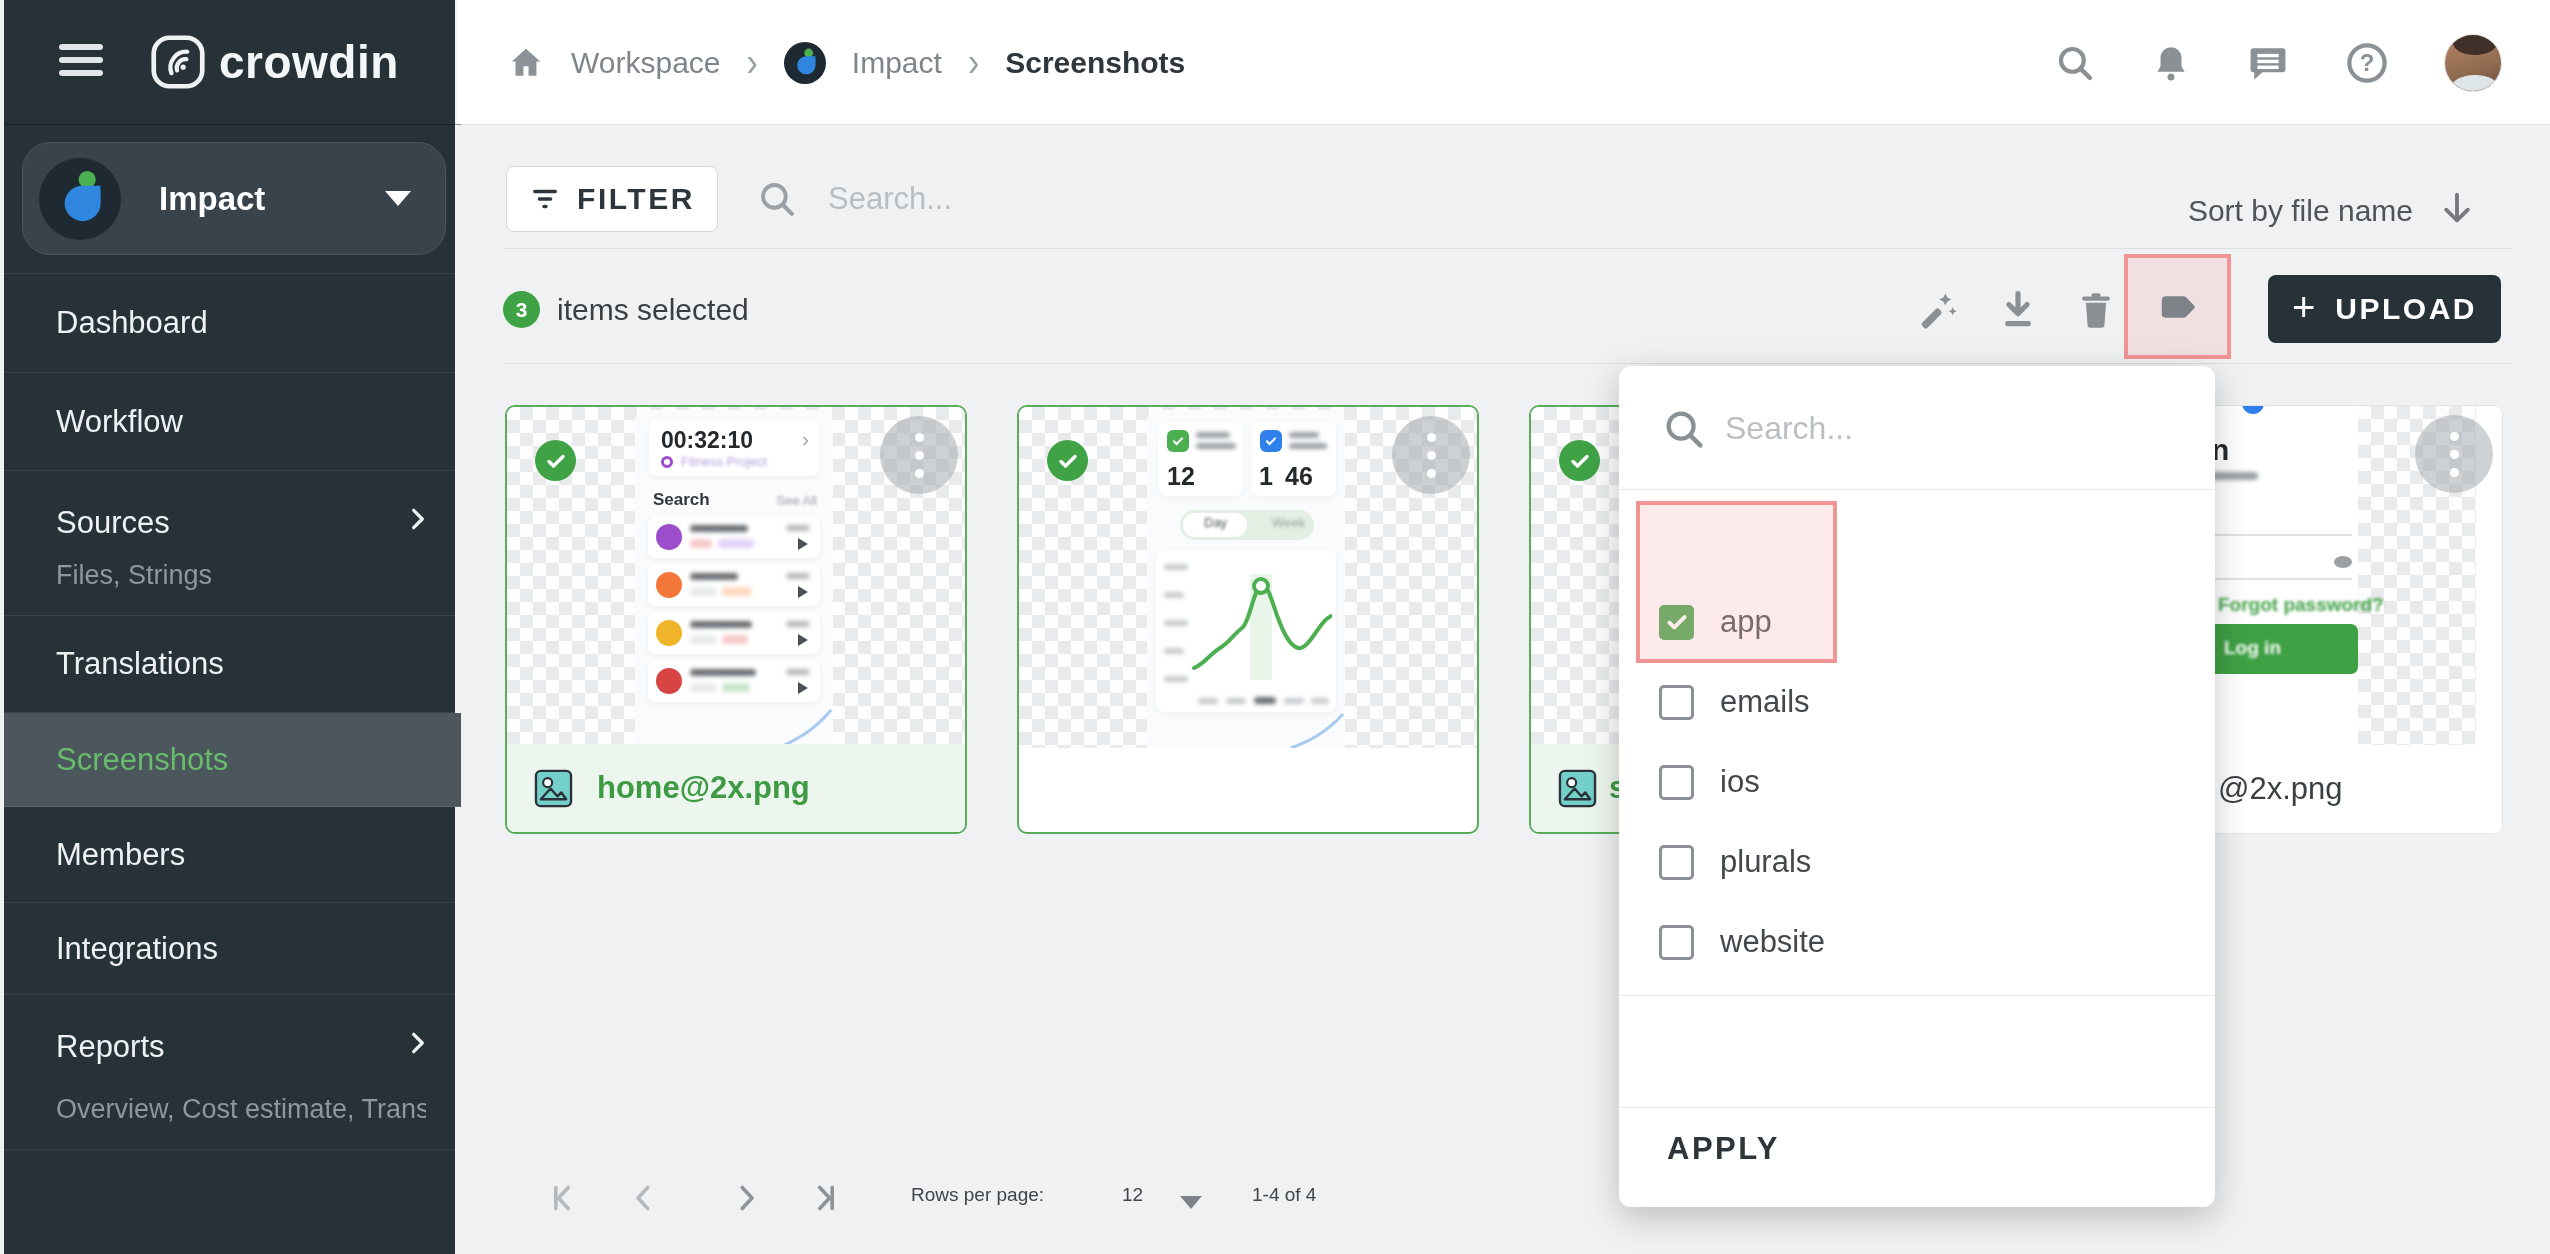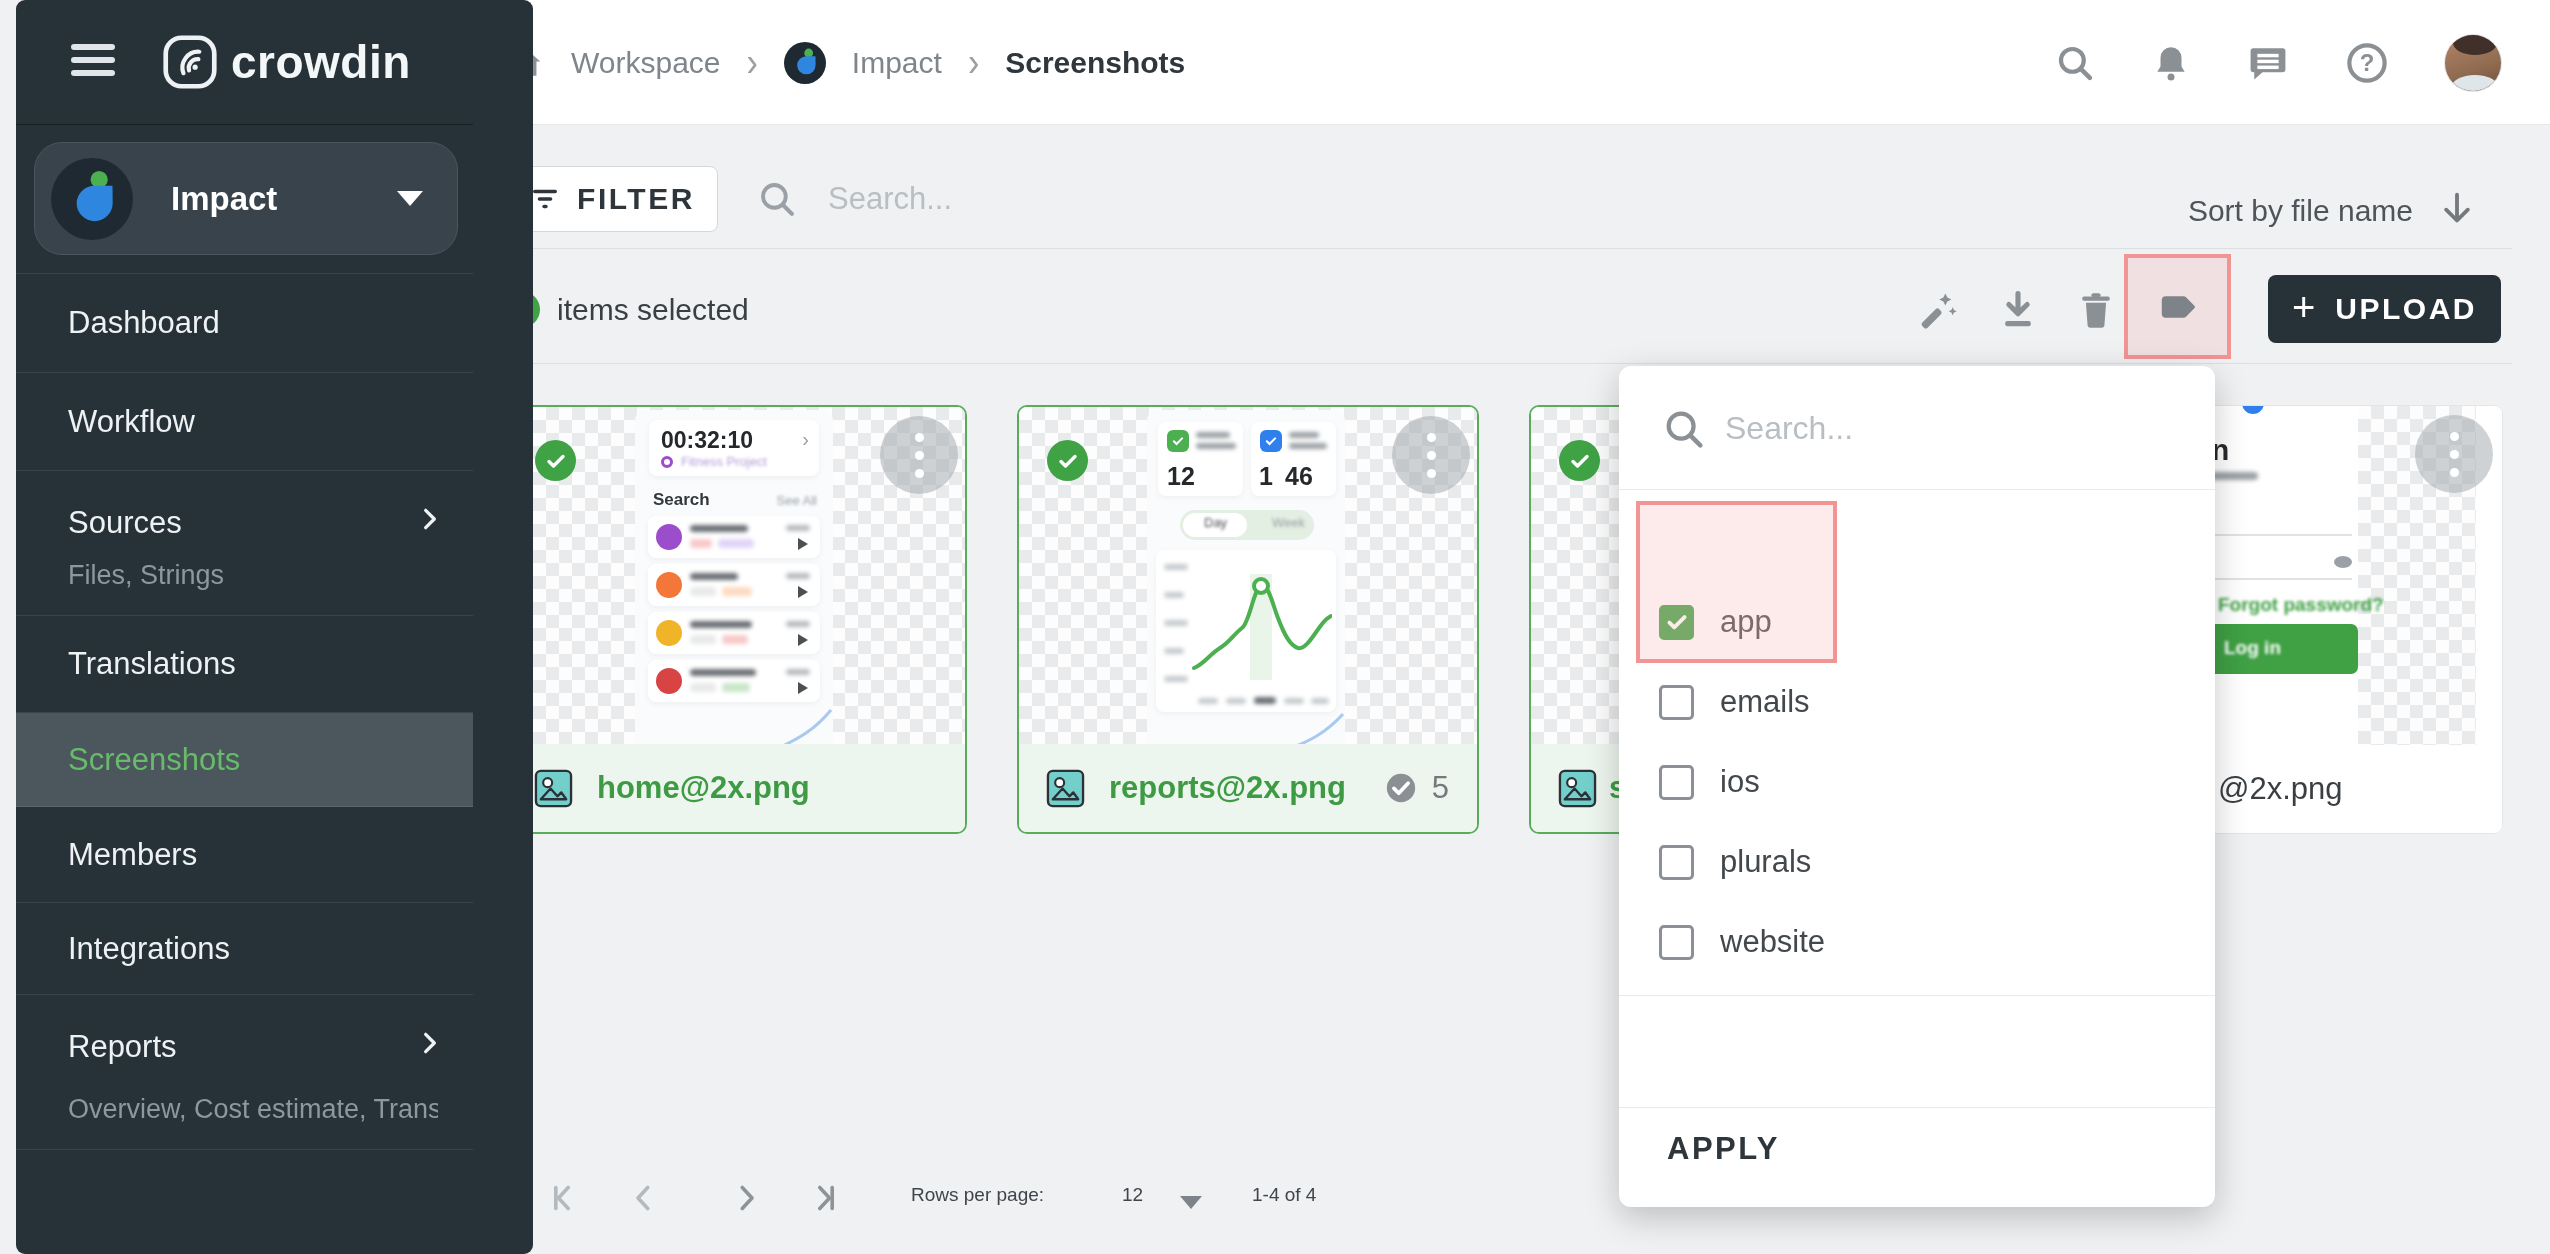--- a/index.html
+++ b/index.html
@@ -5,21 +5,21 @@
   * { margin:0; padding:0; box-sizing:border-box; }
   html,body { width:2550px; height:1254px; }
   body {
     font-family:"Liberation Sans","DejaVu Sans",sans-serif;
     background:#eff1f3; overflow:hidden; position:relative;
     color:#3a3f44;
   }
   .abs { position:absolute; }
 
   
-  #sidebar { position:absolute; left:16px; top:0; width:517px; height:1254px; background:#263238; z-index:10;border-radius:9px; }
+  #sidebar { position:absolute; left:4px; top:0; width:451px; height:1254px; background:#263238; z-index:10; }
   #side-head { position:absolute; left:0; top:0; width:457px; height:125px; border-bottom:1px solid rgba(0,0,0,.35); }
   .hamburger { position:absolute; left:55px; top:44px; width:44px; height:36px; cursor:pointer; }
   .hamburger span { display:block; height:6px; border-radius:3px; background:#dfe5e8; margin-bottom:7px; }
   .logo-wrap { position:absolute; left:146px; top:34px; display:flex; align-items:center; gap:13px; }
   .logo-text { color:#f4f7f8; font-size:46px; font-weight:700; letter-spacing:.5px; }
 
   .project-pill { position:absolute; left:18px; top:142px; width:424px; height:113px;
     background:#39434b; border:1px solid #4b555c; border-radius:28px; display:flex; align-items:center; cursor:pointer; }
   .project-avatar { width:82px; height:82px; margin-left:16px; flex:0 0 auto; }
   .project-name { color:#fff; font-size:33px; font-weight:600; margin-left:38px; flex:1; }
@@ -424,35 +424,20 @@
   <span class="check-badge">
     <svg width="24" height="24" viewBox="0 0 24 24">
         <path d="M5 12.5 l4.5 4.5 L19 7.5" fill="none" stroke="#fff" stroke-width="3.4" stroke-linecap="round" stroke-linejoin="round"></path>
       </svg>
   </span>
   <span class="kebab" style="left:373px">
       <i></i>
       <i></i>
       <i></i>
     </span>
-  <div class="card-footer">
-    <svg class="file-ico" viewBox="0 0 40 40">
-      <rect x="2" y="2" width="36" height="36" rx="5" fill="#72cfc9" stroke="#2b3136" stroke-width="2.4"></rect>
-      <circle cx="14" cy="14" r="4.6" fill="#fff" stroke="#2b3136" stroke-width="2.2"></circle>
-      <path d="M7 31 L17 20 L24 28 L28 24 L33 31 z" fill="#72cfc9" stroke="#2b3136" stroke-width="2.4" stroke-linejoin="round"></path>
-    </svg>
-    <span class="file-name">reports@2x.png</span>
-    <span class="tag-count">
-      <svg width="34" height="34" viewBox="0 0 24 24">
-        <circle cx="12" cy="12" r="10" fill="#8b9095"></circle>
-        <path d="M7 12.3 l3.4 3.4 L17 8.6" fill="none" stroke="#fff" stroke-width="2.6" stroke-linecap="round" stroke-linejoin="round"></path>
-      </svg>
-      <b>5</b>
-    </span>
-  </div>
 </div>
 
 <div class="card sel-card" style="left:1529px">
   <div class="thumb checker"></div>
   <span class="check-badge">
     <svg width="24" height="24" viewBox="0 0 24 24">
         <path d="M5 12.5 l4.5 4.5 L19 7.5" fill="none" stroke="#fff" stroke-width="3.4" stroke-linecap="round" stroke-linejoin="round"></path>
       </svg>
   </span>
   <div class="card-footer">

